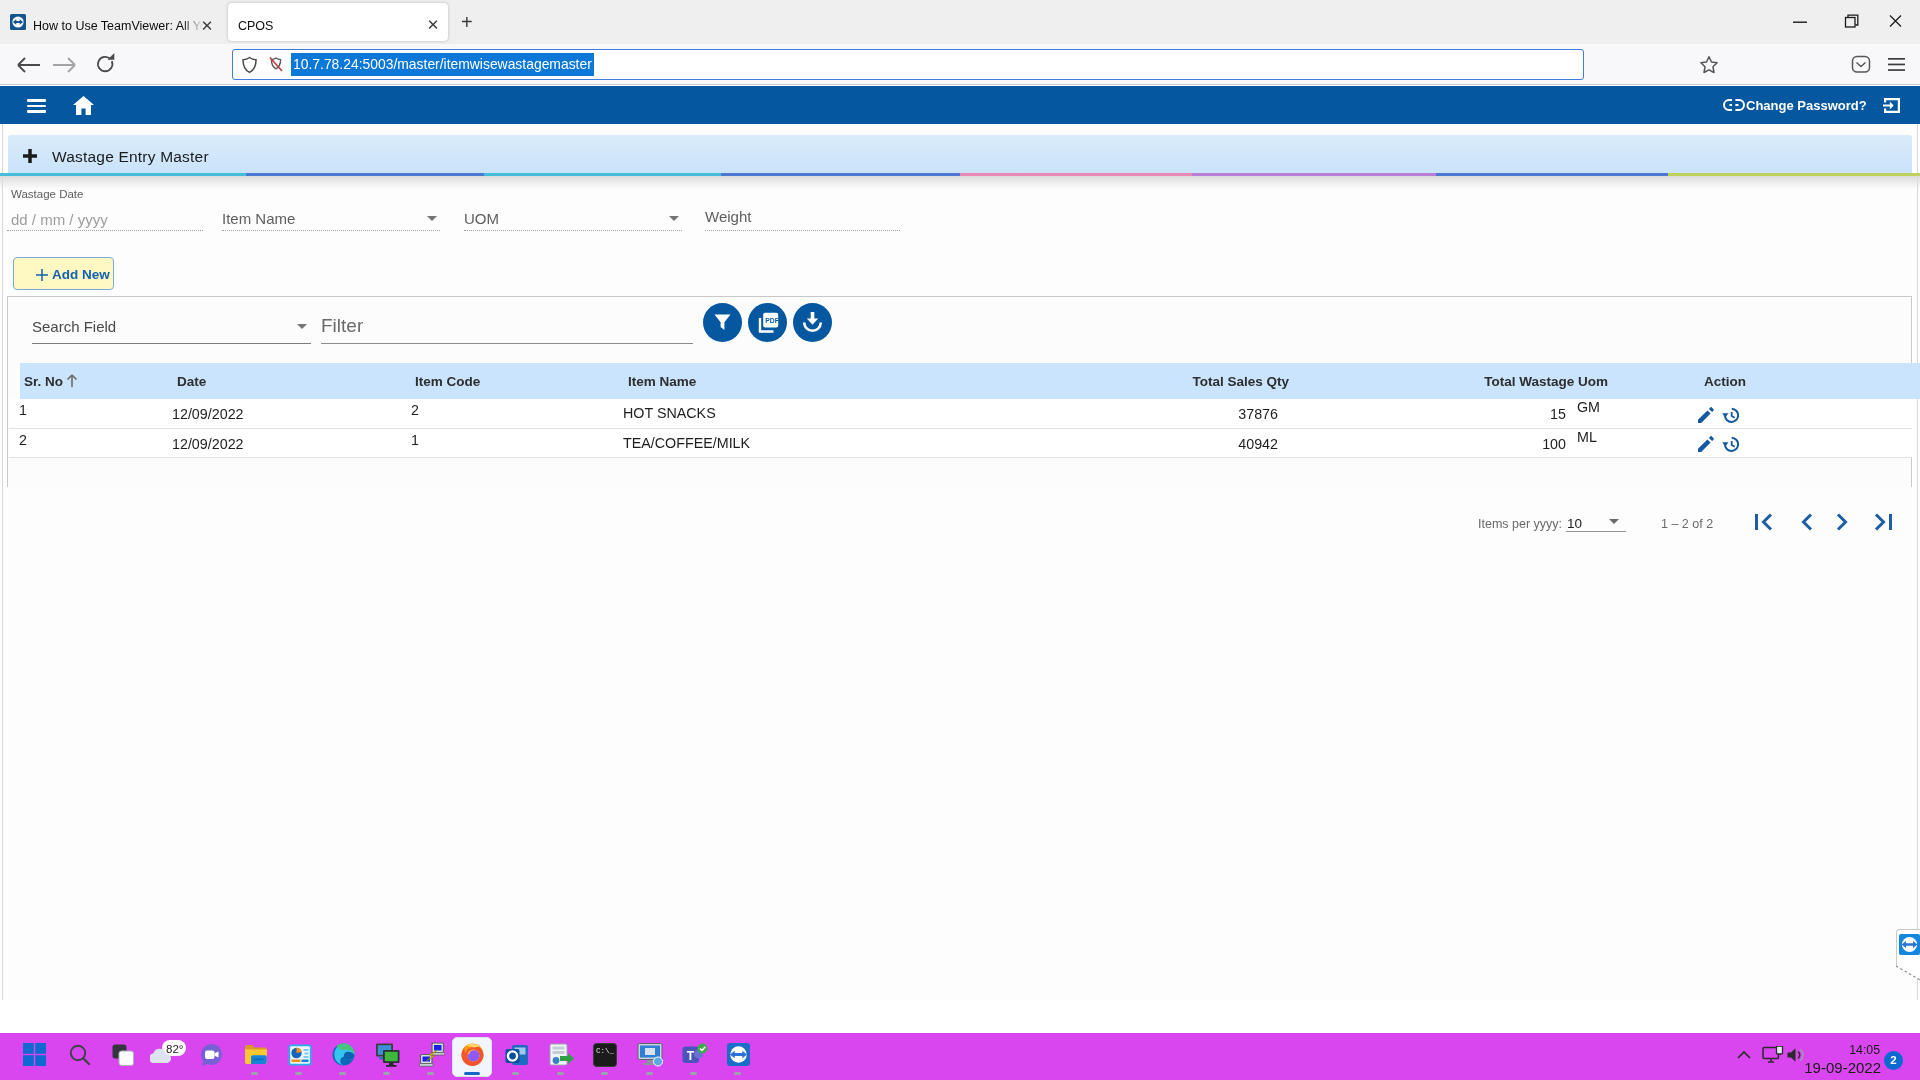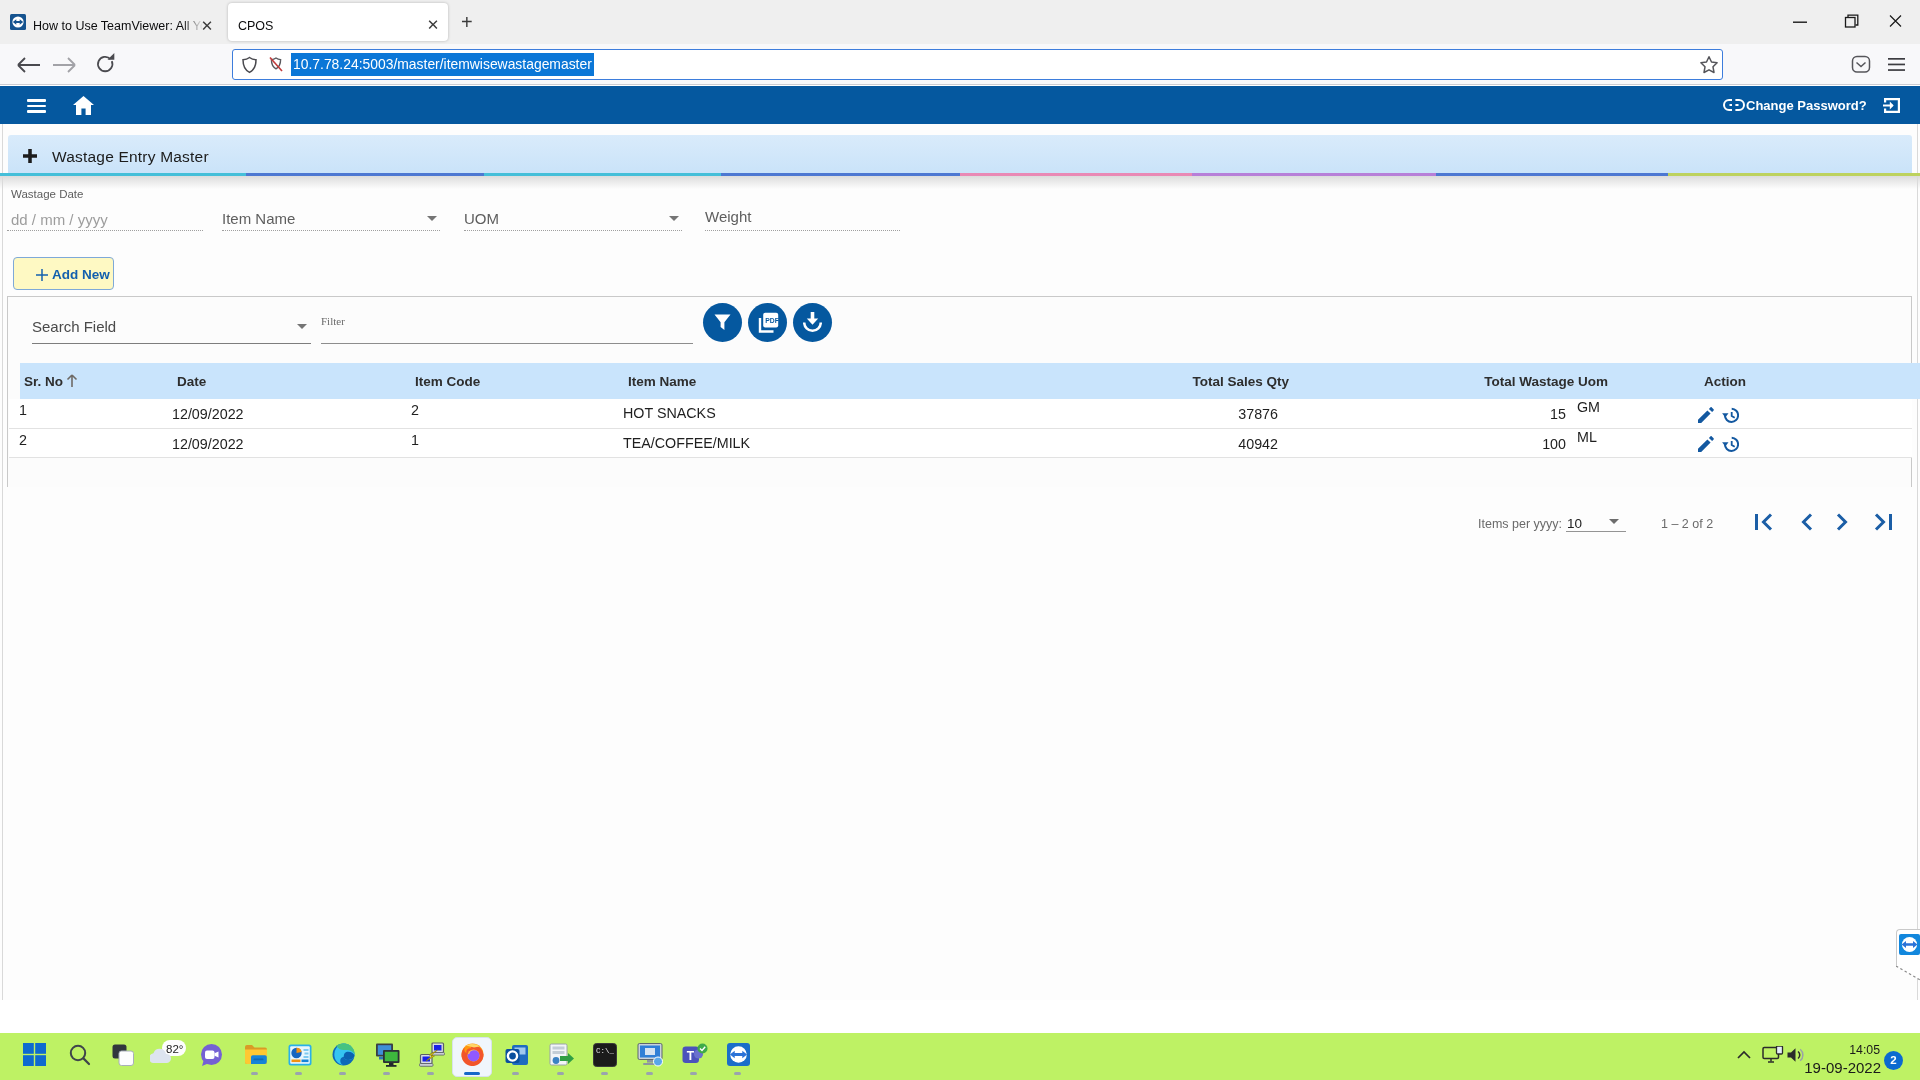--- a/index.html
+++ b/index.html
@@ -9,21 +9,21 @@
 
   
   #tabbar { position:absolute; left:0; top:0; width:1920px; height:44px; background:#efefef; }
   #tab1 { position:absolute; left:0; top:4px; width:232px; height:36px; }
   #tab1 .title { position:absolute; left:33px; top:15px; font-size:12.5px; color:#0c0c0d; white-space:nowrap; width:170px; overflow:hidden;
      -webkit-mask-image:linear-gradient(90deg,#000 88%,transparent); }
   #tabact { position:absolute; left:228px; top:3px; width:220px; height:38px; background:#ffffff; border-radius:4px; box-shadow:0 0 3px rgba(0,0,0,.25); }
   #tabact .title { position:absolute; left:10px; top:16px; font-size:12.5px; color:#0c0c0d; }
   .tabx { position:absolute; width:14px; height:14px; color:#3b3b3b; font-size:15px; line-height:14px; text-align:center; }
   #toolbar { position:absolute; left:0; top:44px; width:1920px; height:41px; background:#f8f8fa; border-bottom:1px solid #ccccd2; }
-  #urlbar { position:absolute; left:232px; top:49px; width:1491px; height:31px; background:#fff; border:1.6px solid #3d7ddc; border-radius:3px; }
+  #urlbar { position:absolute; left:232px; top:49px; width:1352px; height:31px; background:#fff; border:1.6px solid #3d7ddc; border-radius:3px; }
   #urlsel { position:absolute; left:58px; top:3px; height:23px; background:#0b77d7; color:#fff; font-size:13.9px; line-height:23px; padding:0 2px 0 2px; }
 
   
   #appbar { position:absolute; left:0; top:86px; width:1920px; height:38px; background:#05589f; }
   .hline { position:absolute; background:#fff; height:2.6px; width:19px; border-radius:1px; }
 
   
   #content { position:absolute; left:0; top:124px; width:1920px; height:876px; background:#fdfdfd; }
   #content .edgeL { position:absolute; left:2px; top:0; width:1px; height:876px; background:#d9d9d9; }
   #content .edgeR { position:absolute; left:1917px; top:0; width:1px; height:876px; background:#d9d9d9; }
@@ -51,21 +51,21 @@
   #thead span { position:absolute; top:11px; font-size:13.5px; font-weight:bold; color:#2e2e2e; }
   .trow { position:absolute; left:1px; width:1903px; height:29px; background:#fff; }
   .trow span { position:absolute; font-size:14.3px; color:#1f1f1f; }
   .rowsep { position:absolute; left:1px; width:1903px; height:1px; background:#e2e2e2; }
 
   #pager { position:absolute; left:0; top:380px; width:1920px; height:40px; font-size:12.5px; color:#6a6a6a; }
 
   #footer { position:absolute; left:0; top:876px; width:1920px; height:32px; background:#c9e4fc; font-style:italic; font-size:11.4px; color:#4e4e4e; }
 
   
-  #taskbar { position:absolute; left:0; top:1033px; width:1920px; height:47px; background:#bef264; }
+  #taskbar { position:absolute; left:0; top:1033px; width:1920px; height:47px; background:#d946ef; }
   .tdash { position:absolute; top:39px; width:7px; height:3px; border-radius:2px; background:#9aa4ad; }
 </style>
 </head>
 <body>
 <div id="stage">
 
   <div id="tabbar">
     <div id="tab1">
       <svg class="abs" style="left:10px;top:10px" width="16" height="16" viewBox="0 0 16 16">
         <rect x="0" y="0" width="16" height="16" rx="1.5" fill="#15538f"></rect>
@@ -177,21 +177,21 @@
       <svg class="abs" style="left:22px;top:11px" width="12" height="12" viewBox="0 0 13 13">
         <path d="M5.7 0 H7.3 V5.7 H13 V7.3 H7.3 V13 H5.7 V7.3 H0 V5.7 H5.7 Z" fill="#1360ae"></path>
       </svg>
       <span>Add New</span>
     </div>
 
     <div id="card">
       <div class="fval" style="left:24px;top:21px;color:#4a4a4a;font-size:15px;">Search Field</div>
       <div class="selarrow" style="left:289px;top:27px;"></div>
       <div class="ulineS" style="left:24px;top:46px;width:279px;"></div>
-      <div class="fval" style="left:313px;top:18px;color:#6a6a6a;font-size:11px;font-family:Liberation Serif, serif;">Filter</div>
+      <div class="fval" style="left:313px;top:18px;color:#6a6a6a;font-size:19px;">Filter</div>
       <div class="ulineS" style="left:313px;top:46px;width:372px;border-color:#8d8d8d;"></div>
 
       <div class="cbtn" style="left:695px;top:6px;">
         <svg class="abs" style="left:11px;top:11px" width="17" height="17" viewBox="0 0 17 17">
           <path d="M0.5 0.5 H16.5 L10.4 8.2 V16 L6.6 13 V8.2 Z" fill="#fff"></path>
         </svg>
       </div>
       <div class="cbtn" style="left:740px;top:6px;">
         <svg class="abs" style="left:9px;top:9px" width="22" height="22" viewBox="0 0 22 22">
           <path d="M3 6 V19.5 H16.5" fill="none" stroke="#fff" stroke-width="2.4"></path>

